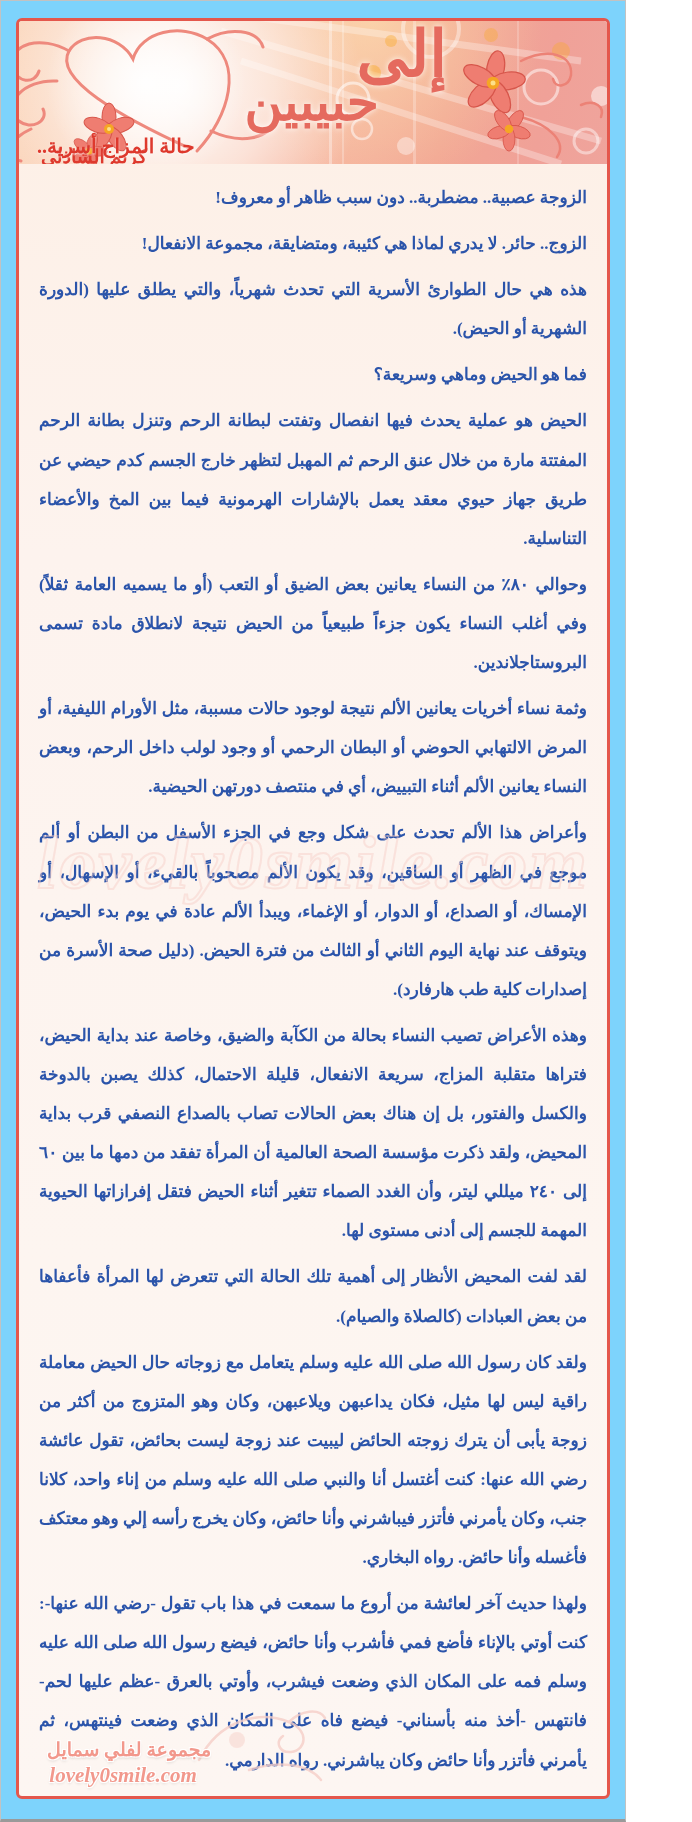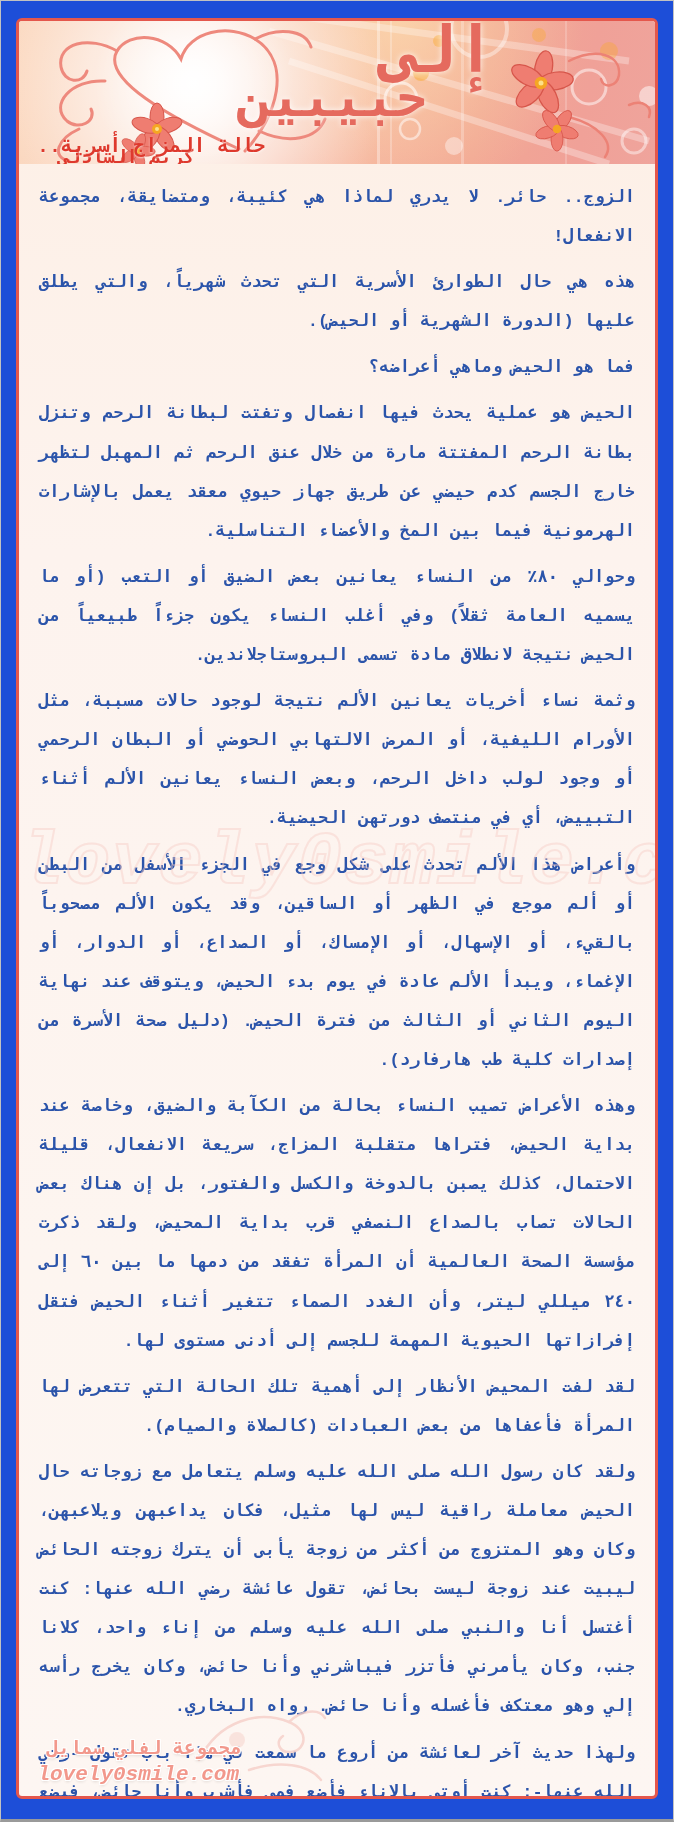--- a/index.html
+++ b/index.html
@@ -6,27 +6,27 @@
     --text-blue:#2b54aa;
     --quote-green:#2e9c36;
     --accent-red:#de392d;
     --frame-red:#e4574c;
     --logo-pink:#f2988c;
     --calli-salmon:#e56a5e;
   }
   html,body{margin:0;padding:0;background:#ffffff;}
   .sheet{
     position:relative;
-    width:674px;height:1822px;
+    width:626px;height:1822px;
     box-sizing:border-box;
-    background:#1d4ed8;
+    background:#7dd3fc;
     border:1px solid #c2c2c2;
     border-bottom:3px solid #9a9a9a;
     overflow:hidden;
-    font-family:Liberation Mono, monospace;
+    font-family:Liberation Serif, serif;
   }
   .frame{
     position:absolute;left:15px;right:15px;top:17px;bottom:20px;
     border:3px solid var(--frame-red);
     border-radius:6px;
     overflow:hidden;
     background:linear-gradient(180deg,#fceade 0%,#fdf0e7 7%,#fdf3ee 30%,#fdf5f0 70%,#fdf6f2 100%);
   }
   
   .banner{
@@ -210,23 +210,24 @@
           </g>
         </g>
       </svg>
       <div class="calli-1">إلى</div>
       <div class="calli-2">حبيبين</div>
       <div class="author">كريم الشاذلي</div>
       <div class="banner-title">حالة المزاج أسرية..</div>
     </div>
 
     <div class="article-body">
+        <p><span class="seg-primary">الزوجة عصبية.. مضطربة.. دون سبب ظاهر أو معروف!</span></p>
         <p><span class="seg-primary">الزوج.. حائر. لا يدري لماذا هي كئيبة، ومتضايقة، مجموعة الانفعال!</span></p>
         <p><span class="seg-primary">هذه هي حال الطوارئ الأسرية التي تحدث شهرياً، والتي يطلق عليها (الدورة الشهرية أو الحيض).</span></p>
-        <p><span class="seg-primary">فما هو الحيض وماهي أعراضه؟</span></p>
+        <p><span class="seg-primary">فما هو الحيض وماهي وسريعة؟</span></p>
         <p><span class="seg-primary">الحيض هو عملية يحدث فيها انفصال وتفتت لبطانة الرحم وتنزل بطانة الرحم المفتتة مارة من خلال عنق الرحم ثم المهبل لتظهر خارج الجسم كدم حيضي عن طريق جهاز حيوي معقد يعمل بالإشارات الهرمونية فيما بين المخ والأعضاء التناسلية.</span></p>
         <p><span class="seg-primary">وحوالي ٨٠٪ من النساء يعانين بعض الضيق أو التعب (أو ما يسميه العامة ثقلاً) وفي أغلب النساء يكون جزءاً طبيعياً من الحيض نتيجة لانطلاق مادة تسمى البروستاجلاندين.</span></p>
         <p><span class="seg-primary">وثمة نساء أخريات يعانين الألم نتيجة لوجود حالات مسببة، مثل الأورام الليفية، أو المرض الالتهابي الحوضي أو البطان الرحمي أو وجود لولب داخل الرحم، وبعض النساء يعانين الألم أثناء التبييض، أي في منتصف دورتهن الحيضية.</span></p>
         <p><span class="seg-primary">وأعراض هذا الألم تحدث على شكل وجع في الجزء الأسفل من البطن أو ألم موجع في الظهر أو الساقين، وقد يكون الألم مصحوباً بالقيء، أو الإسهال، أو الإمساك، أو الصداع، أو الدوار، أو الإغماء، ويبدأ الألم عادة في يوم بدء الحيض، ويتوقف عند نهاية اليوم الثاني أو الثالث من فترة الحيض. (دليل صحة الأسرة من إصدارات كلية طب هارفارد).</span></p>
         <p><span class="seg-primary">وهذه الأعراض تصيب النساء بحالة من الكآبة والضيق، وخاصة عند بداية الحيض، فتراها متقلبة المزاج، سريعة الانفعال، قليلة الاحتمال، كذلك يصبن بالدوخة والكسل والفتور، بل إن هناك بعض الحالات تصاب بالصداع النصفي قرب بداية المحيض، ولقد ذكرت مؤسسة الصحة العالمية أن المرأة تفقد من دمها ما بين ٦٠ إلى ٢٤٠ ميللي ليتر، وأن الغدد الصماء تتغير أثناء الحيض فتقل إفرازاتها الحيوية المهمة للجسم إلى أدنى مستوى لها.</span></p>
         <p><span class="seg-primary">لقد لفت المحيض الأنظار إلى أهمية تلك الحالة التي تتعرض لها المرأة فأعفاها من بعض العبادات (كالصلاة والصيام).</span></p>
         <p><span class="seg-primary">ولقد كان رسول الله صلى الله عليه وسلم يتعامل مع زوجاته حال الحيض معاملة راقية ليس لها مثيل، فكان يداعبهن ويلاعبهن، وكان وهو المتزوج من أكثر من زوجة يأبى أن يترك زوجته الحائض ليبيت عند زوجة ليست بحائض، تقول عائشة رضي الله عنها: كنت أغتسل أنا والنبي صلى الله عليه وسلم من إناء واحد، كلانا جنب، وكان يأمرني فأتزر فيباشرني وأنا حائض، وكان يخرج رأسه إلي وهو معتكف فأغسله وأنا حائض. رواه البخاري.</span></p>
         <p><span class="seg-primary">ولهذا حديث آخر لعائشة من أروع ما سمعت في هذا باب تقول -رضي الله عنها-: كنت أوتي بالإناء فأضع فمي فأشرب وأنا حائض، فيضع رسول الله صلى الله عليه وسلم فمه على المكان الذي وضعت فيشرب، وأوتي بالعرق -عظم عليها لحم- فانتهس -أخذ منه بأسناني- فيضع فاه على المكان الذي وضعت فينتهس، ثم يأمرني فأتزر وأنا حائض وكان يباشرني. رواه الدارمي.</span></p>
       </div>
 

